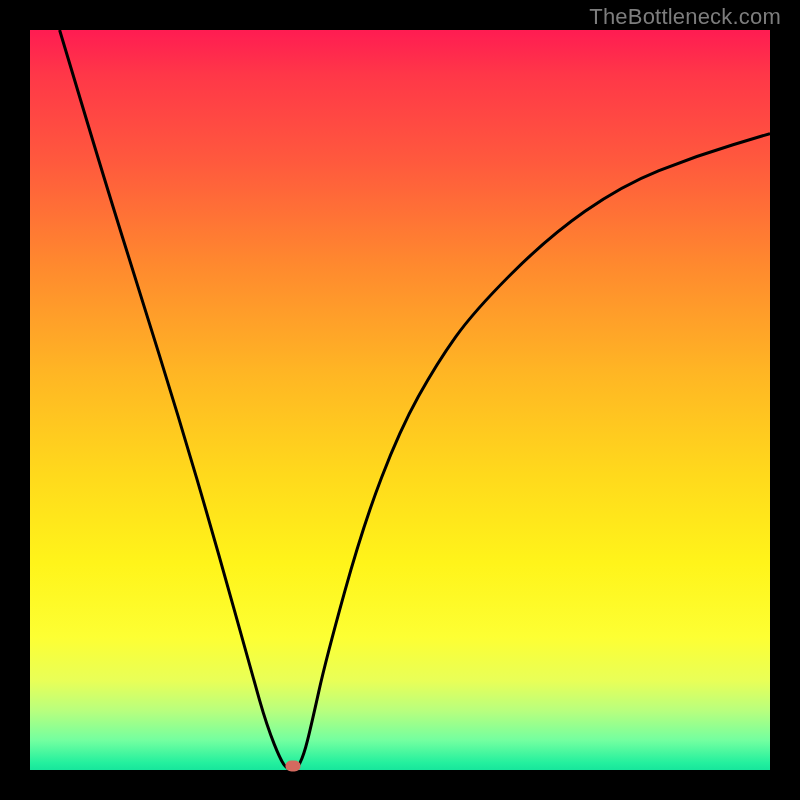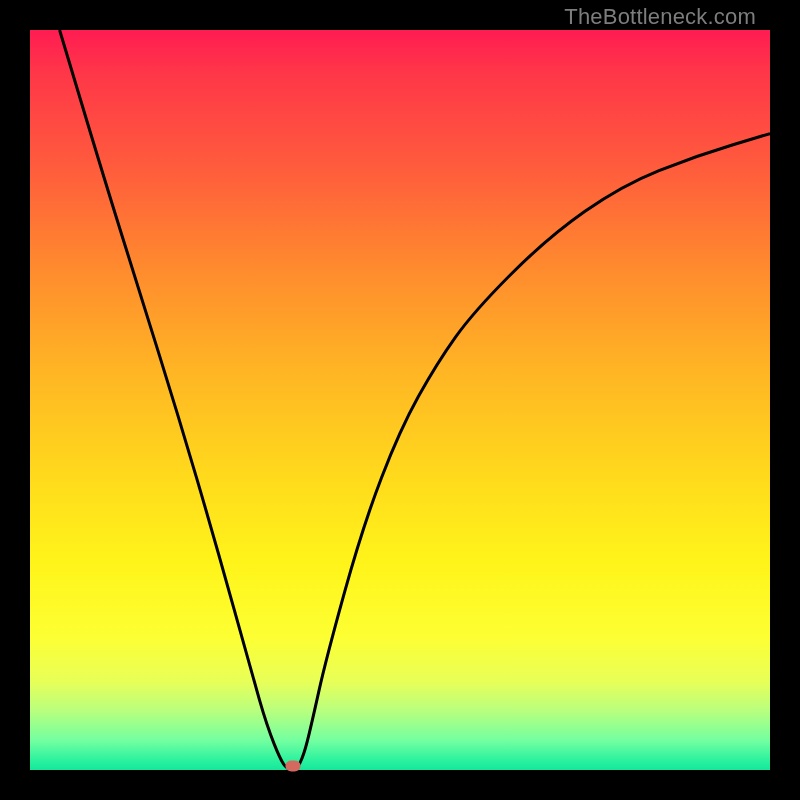--- a/index.html
+++ b/index.html
@@ -36,21 +36,21 @@
       #e8ff58 88%,
       #b8ff7e 92%,
       #73ffa0 96%,
       #24f09e 99%,
       #17e69c 100%
     );
   }
   .watermark {
     position: absolute;
     top: 4px;
-    right: 44px;
+    right: 19px;
     color: #7d7d7d;
     font-size: 22px;
     font-weight: 500;
     letter-spacing: 0.2px;
   }
   svg.curve {
     position: absolute;
     left: 0;
     top: 0;
     width: 740px;

